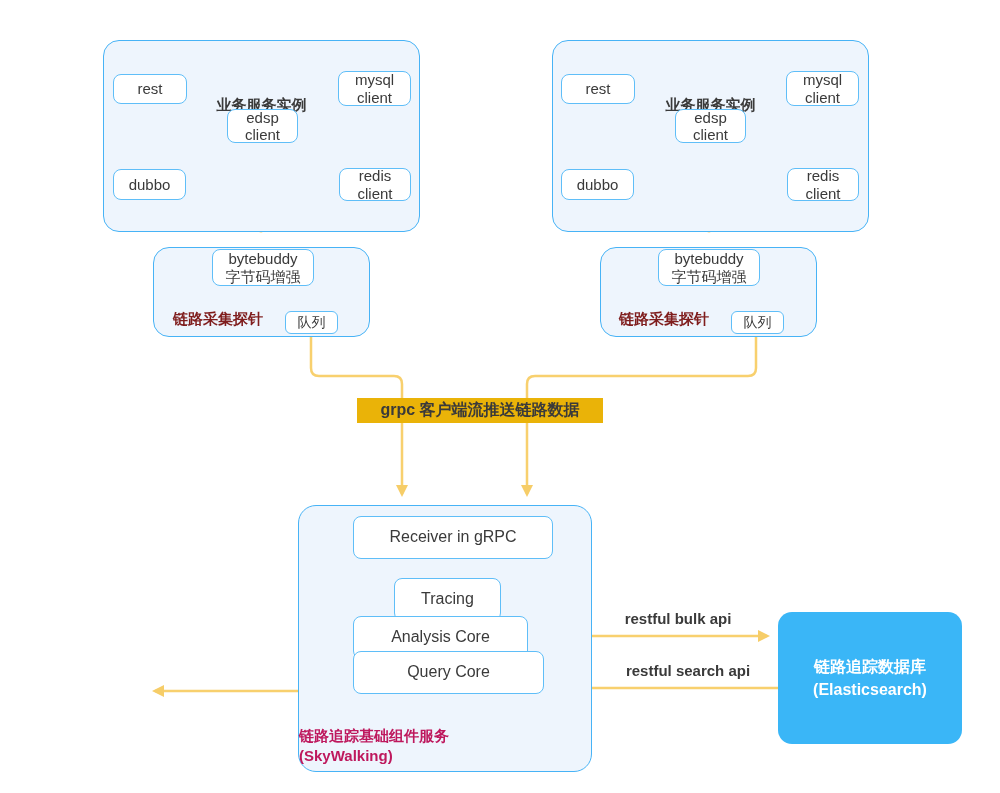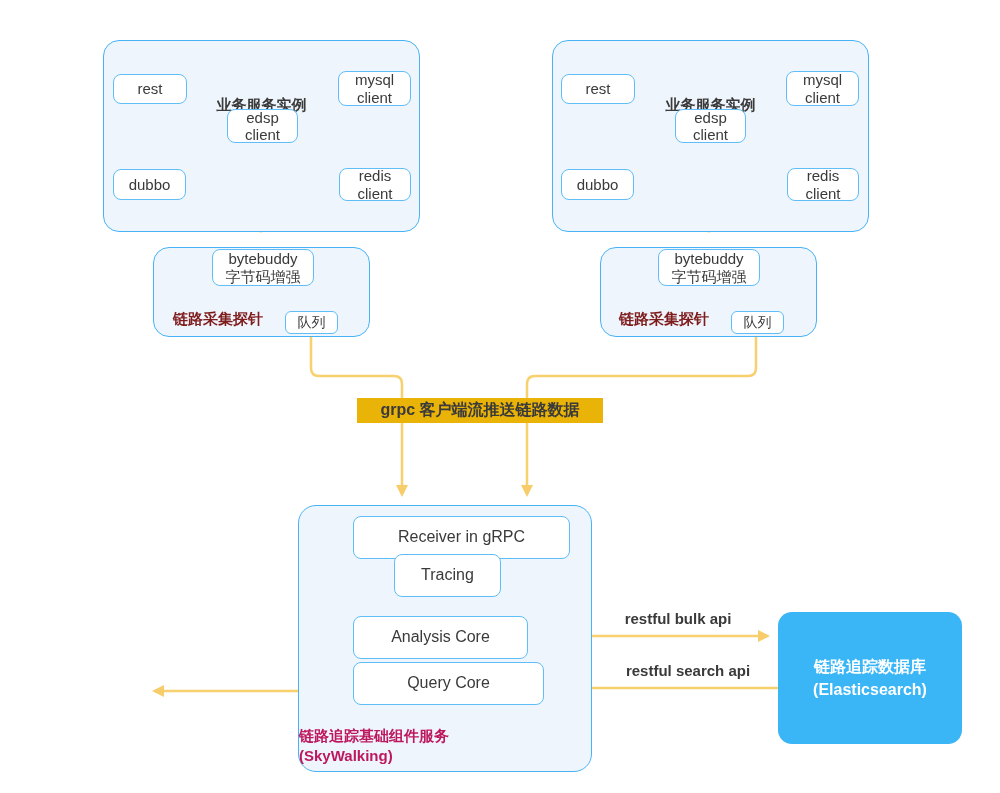--- a/index.html
+++ b/index.html
@@ -115,24 +115,24 @@
   <div class="abs group-box" style="left:600px;top:247px;width:217px;height:90px;">
     <div class="abs node prewrap" style="left:57px;top:1px;width:102px;height:37px;">bytebuddy
 字节码增强</div>
     <div class="abs probe-label" style="left:18px;top:62px;">链路采集探针</div>
     <div class="abs node" style="left:130px;top:63px;width:53px;height:23px;border-radius:6px;font-size:14px;">队列</div>
   </div>
 
   <div class="abs edge-label on-line" style="left:357px;top:398px;width:246px;">grpc 客户端流推送链路数据</div>
 
   <div class="abs group-box" style="left:298px;top:505px;width:294px;height:267px;border-radius:18px;">
-    <div class="abs node center-node" style="left:54px;top:10px;width:217px;height:43px;">Receiver in gRPC</div>
-    <div class="abs node center-node" style="left:95px;top:48px;width:107px;height:43px;">Tracing</div>
+    <div class="abs node center-node" style="left:54px;top:10px;width:200px;height:43px;">Receiver in gRPC</div>
+    <div class="abs node center-node" style="left:95px;top:72px;width:107px;height:43px;">Tracing</div>
     <div class="abs node center-node" style="left:54px;top:110px;width:175px;height:43px;">Analysis Core</div>
-    <div class="abs node center-node" style="left:54px;top:156px;width:191px;height:43px;">Query Core</div>
+    <div class="abs node center-node" style="left:54px;top:145px;width:191px;height:43px;">Query Core</div>
     <div class="abs center-label prewrap" style="left:0;top:220px;width:100%;">链路追踪基础组件服务
 (SkyWalking)</div>
   </div>
 
   <div class="abs edge-label" style="left:598px;top:610px;width:160px;font-size:15px;">restful bulk api</div>
   <div class="abs edge-label" style="left:608px;top:662px;width:160px;font-size:15px;">restful search api</div>
 
   <div class="abs blue-box prewrap" style="left:778px;top:612px;width:184px;height:132px;border-radius:14px;">链路追踪数据库
 (Elasticsearch)</div>
 

